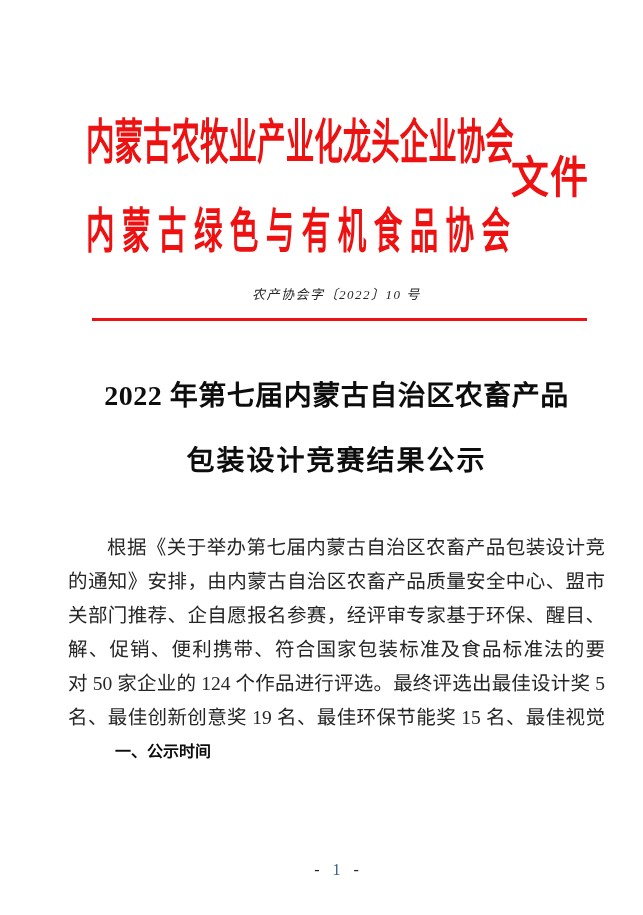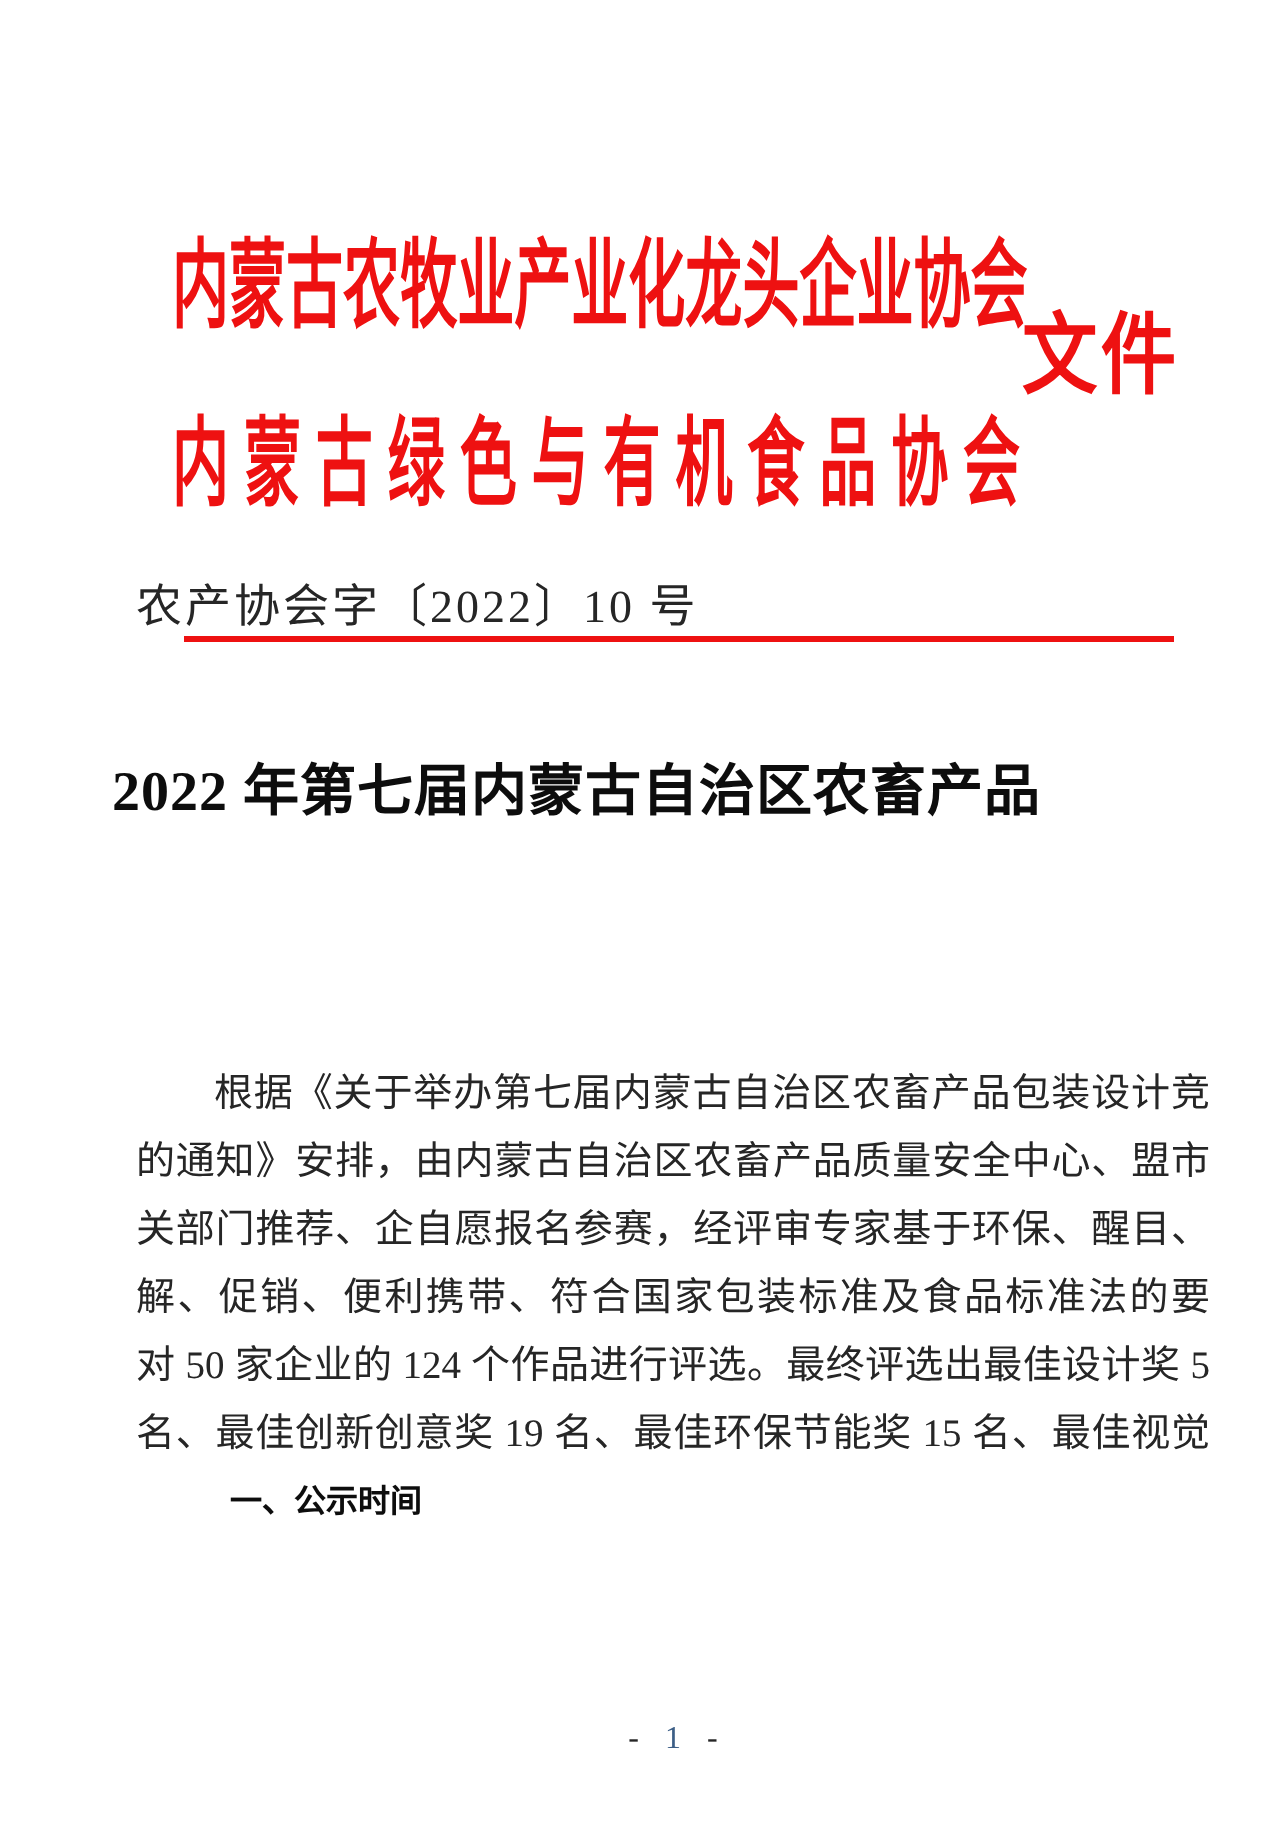--- a/index.html
+++ b/index.html
@@ -42,37 +42,38 @@
     font-size:46px;
     line-height:1;
     letter-spacing:2px;
     transform:scale(0.82,0.97);
     transform-origin:left top;
     white-space:nowrap;
   }
   .doc-number{
     position:absolute;
     left:68px;top:284px;width:537px;
-    text-align:left;
-    font-size:23px;
+    text-align:center;
+    font-size:13px;
     letter-spacing:1.5px;
     color:var(--ink);
     white-space:nowrap;
+    font-style:italic;
   }
   .red-rule{
     position:absolute;
     left:92px;top:318px;width:495px;height:2.5px;
     background:var(--accent-red);
   }
 
   
   .doc-title{
     position:absolute;
-    left:56px;width:537px;
-    text-align:left;
+    left:68px;width:537px;
+    text-align:center;
     font-size:28px;
     font-weight:700;
     color:var(--title-ink);
     white-space:nowrap;
   }
   .doc-title-1{top:373px;letter-spacing:0.5px;}
   .doc-title-2{top:438px;letter-spacing:2px;}
 
   
   .body-block{
@@ -120,20 +121,21 @@
 
   <div class="org-line org-line-1">内蒙古农牧业产业化龙头企业协会</div>
   <div class="org-line org-line-2">内蒙古绿色与有机食品协会</div>
   <div class="doc-type">文件</div>
 
   <div class="doc-number">农产协会字〔2022〕10 号</div>
 
   <div class="red-rule"></div>
 
   <div class="doc-title doc-title-1">2022 年第七届内蒙古自治区农畜产品</div>
+  <div class="doc-title doc-title-2">包装设计竞赛结果公示</div>
 
   <div class="body-block">
     <div class="body-line fill indent">根据《关于举办第七届内蒙古自治区农畜产品包装设计竞赛</div>
     <div class="body-line fill">的通知》安排，由内蒙古自治区农畜产品质量安全中心、盟市相</div>
     <div class="body-line fill">关部门推荐、企自愿报名参赛，经评审专家基于环保、醒目、理</div>
     <div class="body-line fill">解、促销、便利携带、符合国家包装标准及食品标准法的要求，</div>
     <div class="body-line fill">对 50 家企业的 124 个作品进行评选。最终评选出最佳设计奖 5</div>
     <div class="body-line fill">名、最佳创新创意奖 19 名、最佳环保节能奖 15 名、最佳视觉奖</div>
     <div class="section-heading">一、公示时间</div>
   </div>

